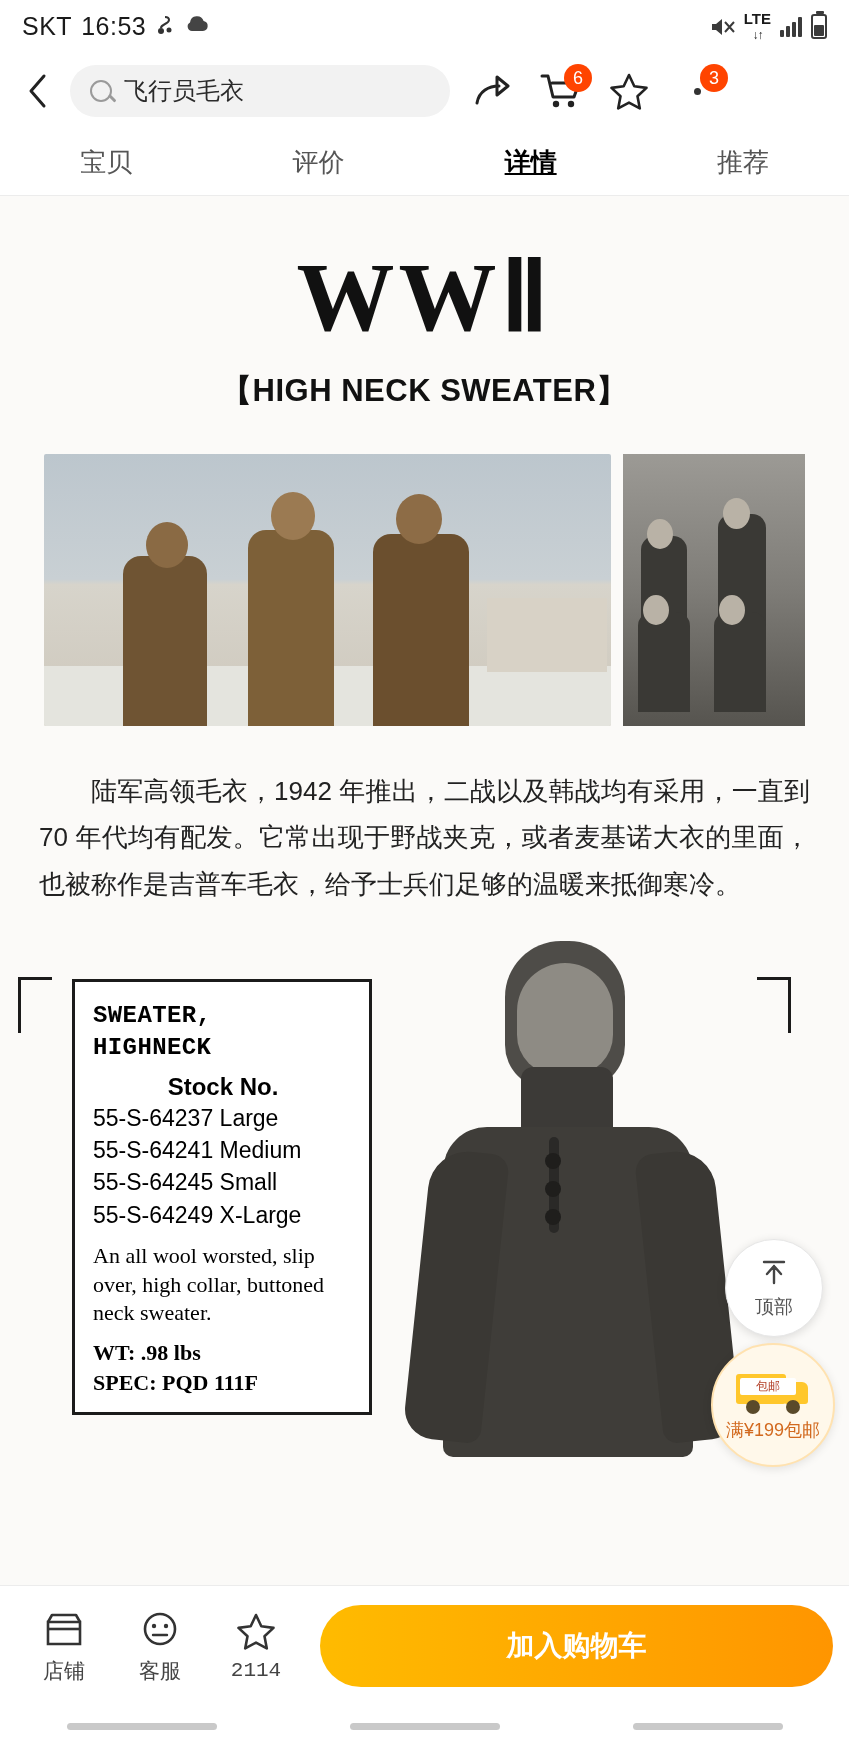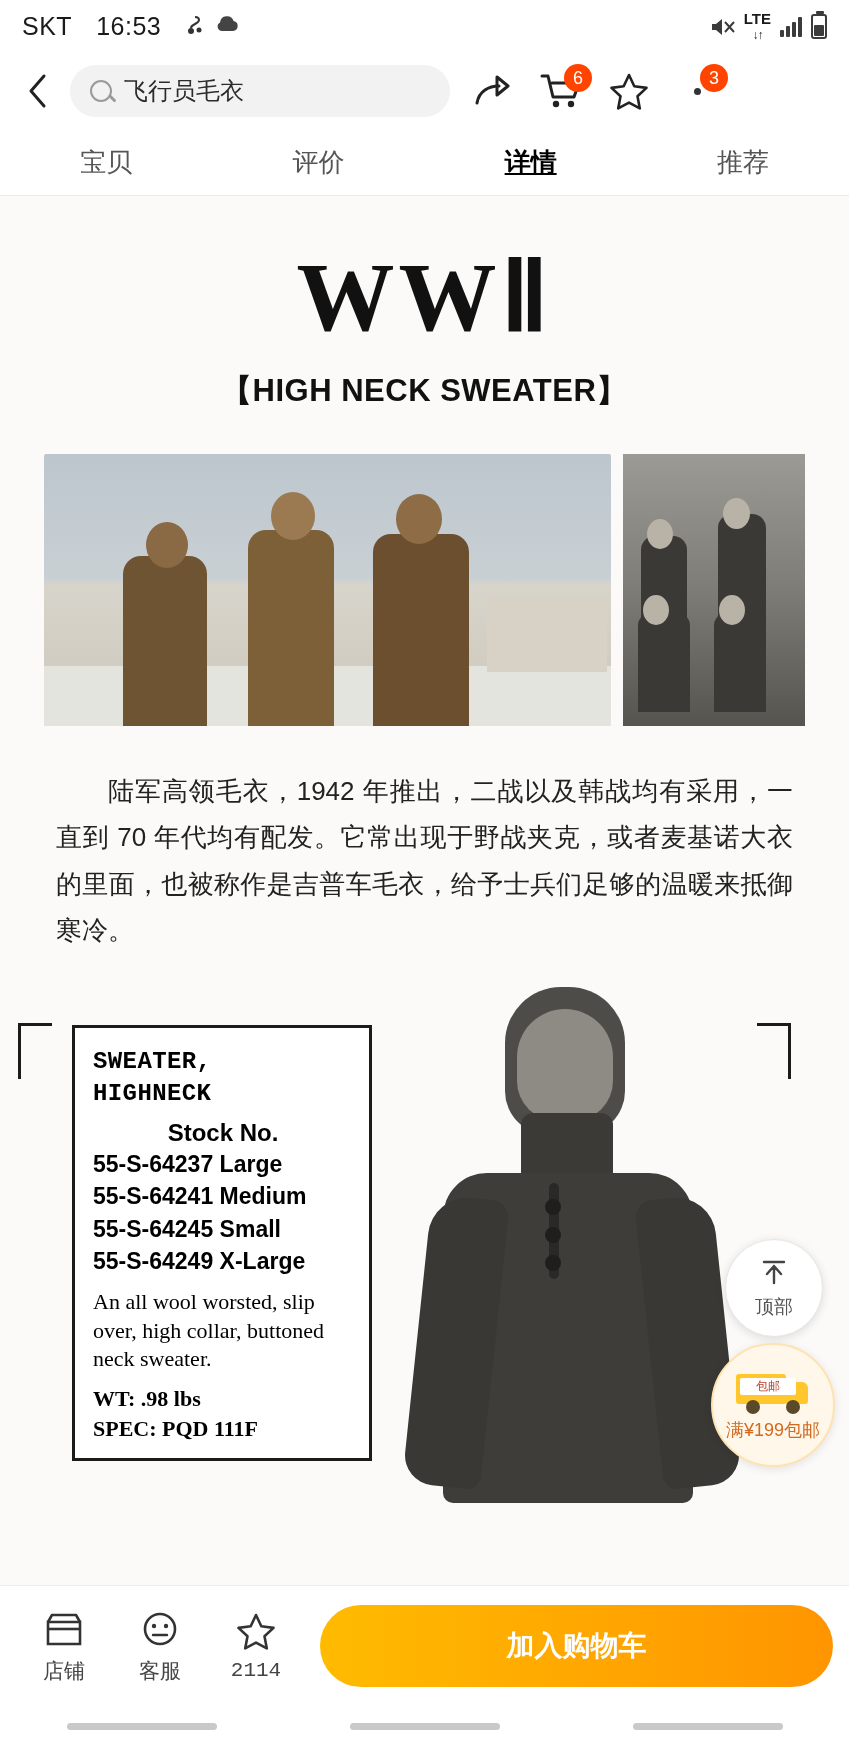--- a/index.html
+++ b/index.html
@@ -26,21 +26,21 @@
     display: flex;
     align-items: center;
     justify-content: space-between;
     padding: 0 22px;
     background: #ffffff;
     color: #1a1a1a;
   }
   .status-left {
     display: flex;
     align-items: center;
-    gap: 24px;
+    gap: 9px;
     font-size: 25px;
     letter-spacing: .5px;
   }
   .status-left .carrier { font-weight: 400; }
   .status-left .clock { font-weight: 400; }
   .status-icons-left { display: flex; align-items: center; gap: 10px; font-size: 20px; }
   .status-right {
     display: flex;
     align-items: center;
     gap: 9px;
@@ -206,21 +206,21 @@
   .rp2 { left: 52%; top: 22%; width: 48px; height: 132px;}
   .rp3 { left: 8%; top: 58%; width: 52px; height: 100px;}
   .rp4 { left: 50%; top: 58%; width: 52px; height: 100px;}
   .rph { position:absolute; border-radius:50%; background:#b9b2a6;}
   .rph1{left:13%;top:24%;width:26px;height:30px;}
   .rph2{left:55%;top:16%;width:27px;height:31px;}
   .rph3{left:11%;top:52%;width:26px;height:30px;}
   .rph4{left:53%;top:52%;width:26px;height:30px;}
 
   .desc {
-    padding: 0 56px;
+    padding: 0 39px;
     margin-top: 42px;
     font-size: 26px;
     line-height: 1.78;
     color: #222;
     text-align: justify;
     text-indent: 2em;
     font-family: "Liberation Sans", sans-serif;
   }
 
   .spec-area {
@@ -233,21 +233,21 @@
     position: absolute;
     left: 72px;
     top: 28px;
     width: 300px;
     border: 3px solid #1b1b1b;
     background: #fff;
     padding: 18px 16px 16px 18px;
   }
   .spec-box .t1 { font-size: 24px; font-weight: bold; letter-spacing: .4px; line-height: 1.35; font-family: Liberation Mono, monospace; }
   .spec-box .t2 { font-size: 24px; font-weight: bold; text-align: center; margin-top: 8px; }
-  .spec-box .ln { font-size: 23px; font-weight: bold; line-height: 1.32; margin-top: 2px; }
+  .spec-box .ln { font-size: 23px; font-weight: normal; line-height: 1.32; margin-top: 2px; }
   .spec-box .para { font-family: "Liberation Serif", serif; font-size: 22px; line-height: 1.3; margin-top: 12px; }
   .spec-box .wt { font-family: "Liberation Serif", serif; font-size: 22px; font-weight: bold; margin-top: 12px; }
   .spec-box .sp { font-family: "Liberation Serif", serif; font-size: 22px; font-weight: bold; margin-top: 4px; }
 
   .man {
     position: absolute;
     right: 120px;
     top: -10px;
     width: 320px;
     height: 520px;

